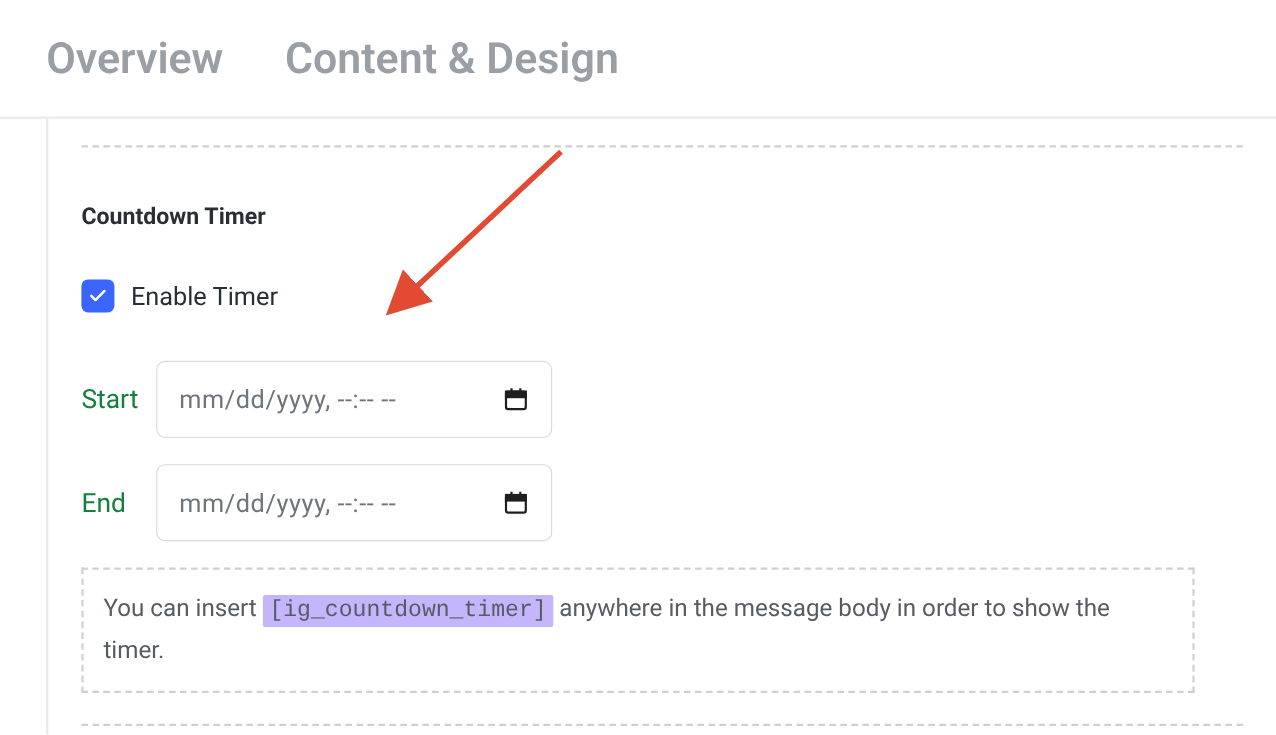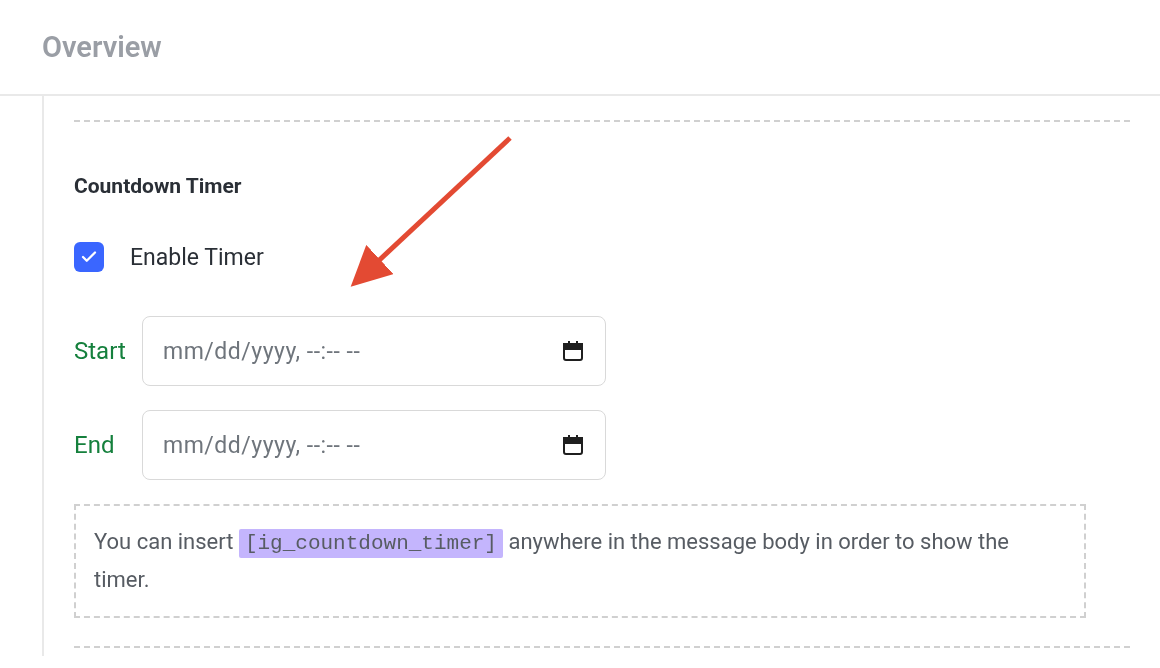--- a/index.html
+++ b/index.html
@@ -15,21 +15,21 @@
     overflow: hidden;
     position: relative;
   }
   .tabs {
     display: flex;
     padding: 30px 40px 30px 42px;
     gap: 56px;
     border-bottom: 2px solid #e9e9e9;
   }
   .tab {
-    font-size: 29px;
+    font-size: 39px;
     font-weight: 600;
     color: #9a9ea5;
     cursor: pointer;
     user-select: none;
   }
   .tab.highlighted {
     border: 4px solid #e34a33;
     padding: 8px 18px 8px 18px;
     margin: -12px -22px -12px -22px;
   }
@@ -52,21 +52,21 @@
   }
   .section-title {
     font-size: 21px;
     font-weight: 700;
     color: #2a2f36;
     margin-bottom: 44px;
   }
   .checkbox-row {
     display: flex;
     align-items: center;
-    gap: 26px;
+    gap: 15px;
     margin-bottom: 44px;
   }
   .checkbox {
     width: 30px;
     height: 30px;
     background: #3a66ff;
     border-radius: 6px;
     display: flex;
     align-items: center;
     justify-content: center;
@@ -91,21 +91,21 @@
     align-items: center;
     margin-bottom: 24px;
   }
   .field-label {
     font-size: 24px;
     color: #15803d;
     width: 68px;
     text-align: left;
   }
   .date-input {
-    width: 464px;
+    width: 360px;
     height: 70px;
     border: 1.5px solid #d9d9d9;
     border-radius: 8px;
     padding: 0 20px;
     display: flex;
     align-items: center;
     justify-content: space-between;
     cursor: text;
     background: #ffffff;
   }
@@ -144,20 +144,21 @@
     left: 330px;
     top: 132px;
     pointer-events: none;
   }
 </style>
 </head>
 <body>
 
 <div class="tabs">
   <div class="tab">Overview</div>
+  <div class="tab">Content &amp; Design</div>
 </div>
 
 <div class="panel">
   <div class="dashed-line-top"></div>
 
   <div class="section-title">Countdown Timer</div>
 
   <div class="checkbox-row">
     <div class="checkbox">
       <svg viewBox="0 0 24 24">

